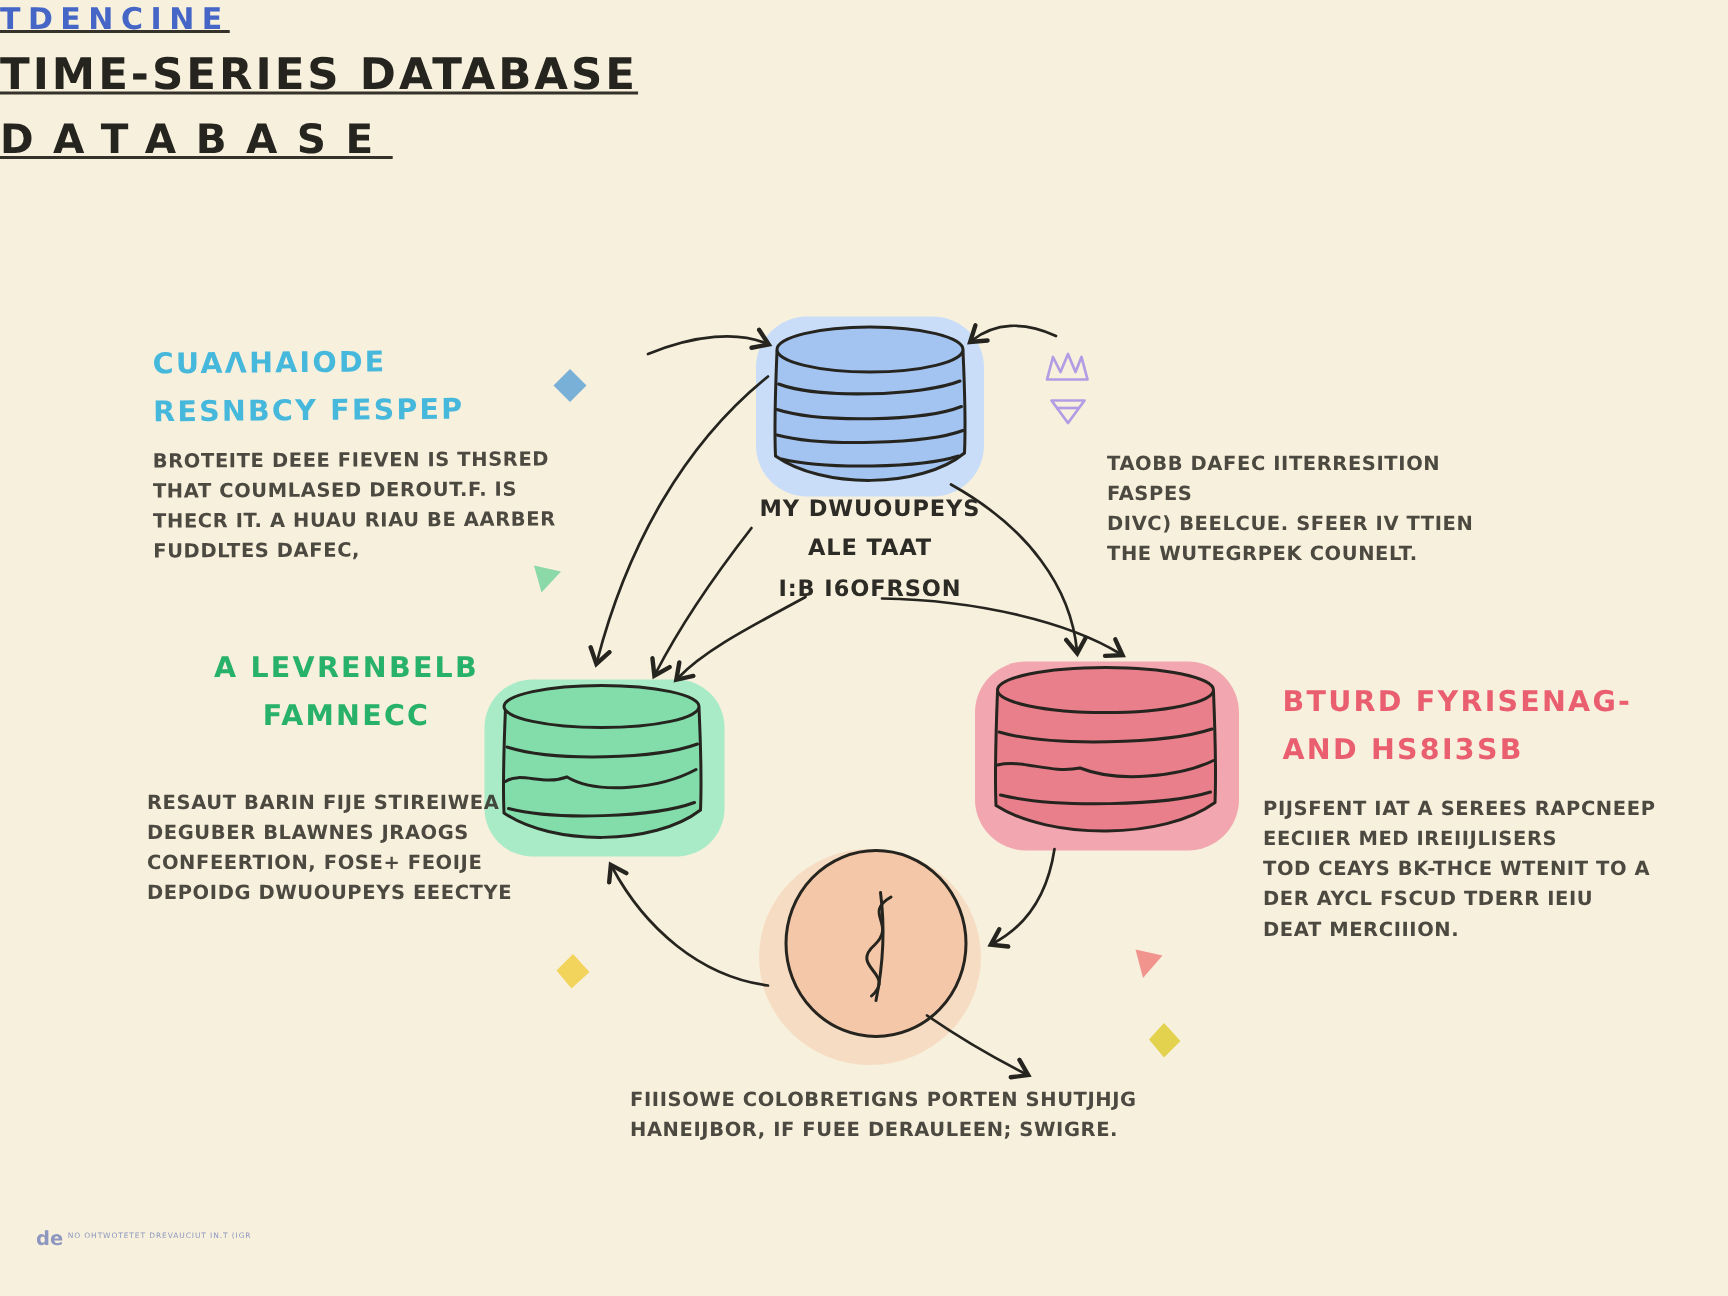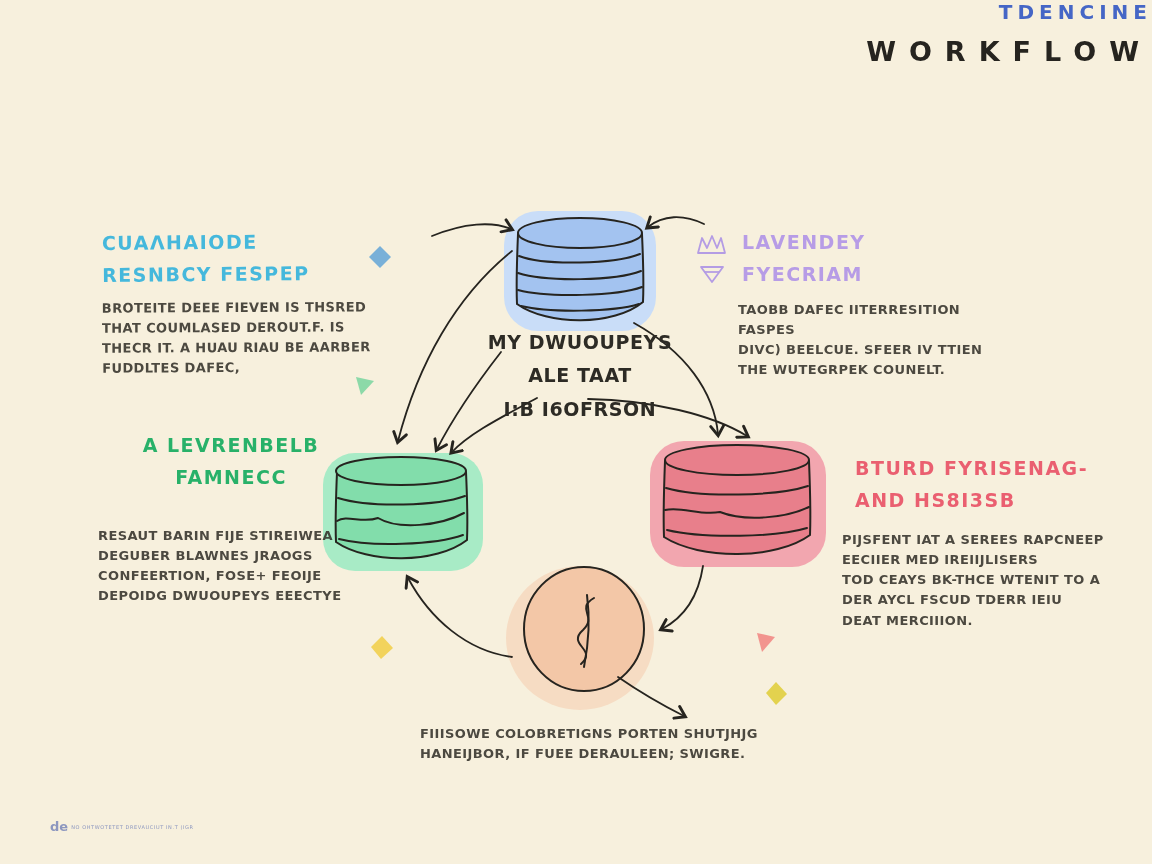--- a/index.html
+++ b/index.html
@@ -6,21 +6,21 @@
   .canvas{
     position:relative;width:1152px;height:864px;overflow:hidden;
     background:#f7f0dd;
     font-family:"DejaVu Sans", sans-serif;color:#35322b;
   }
   .layer{position:absolute;inset:0;}
   .abs{position:absolute;}
   .ml{white-space:pre-line;}
 
   
-  .title-wrap{left:0;right:0;top:76;text-align:right;}
+  .title-wrap{left:0;right:0;top:76;text-align:left;text-decoration:underline;}
   .eyebrow{font-size:20px;font-weight:bold;letter-spacing:5px;color:#4566c6;}
   .t1{font-size:29px;font-weight:bold;letter-spacing:2px;color:#26241f;margin-top:8px;}
   .t2{font-size:27px;font-weight:bold;letter-spacing:13px;color:#26241f;margin-top:12px;}
 
   
   .note-heading{font-size:19px;font-weight:bold;letter-spacing:1.5px;line-height:1.7;}
   .h-cyan{color:#45b8dc;}
   .h-lavender{color:#b79ce6;}
   .h-green{color:#28b169;}
   .h-red{color:#ea5f70;}
@@ -33,24 +33,24 @@
   .tr-heading{left:742px;top:226px;}
   .tr-body{left:738px;top:300px;width:268px;}
   .l-heading{left:126px;top:429px;width:210px;text-align:center;}
   .l-body{left:98px;top:526px;width:252px;}
   .r-heading{left:836px;top:452px;margin-left:19px;}
   .r-body{left:842px;top:530px;width:262px;}
   .b-heading{left:452px;top:686px;width:276px;text-align:center;font-size:16px;}
   .b-body{left:420px;top:724px;width:360px;text-align:left;}
 
   .center-note{left:448px;top:326px;width:264px;text-align:center;
-    font-size:19px;font-weight:bold;line-height:1.75;letter-spacing:.6px;color:#2d2b25;}
+    font-size:15px;font-weight:bold;line-height:1.75;letter-spacing:.6px;color:#2d2b25;}
 
   
-  .watermark{left:24px;top:820px;color:#8d97bf;display:flex;align-items:center;gap:3px;margin-left:26px;}
+  .watermark{left:24px;top:820px;color:#8d97bf;display:flex;align-items:flex-start;gap:3px;}
   .wm-mark{font-size:13px;font-weight:bold;line-height:1;}
   .wm-text{font-size:5px;letter-spacing:.6px;line-height:1.6;}
 </style>
 </head>
 <body>
 
 <div class="canvas">
 
   <svg class="layer" width="1152" height="864" viewBox="0 0 1152 864">
     <defs>
@@ -120,36 +120,35 @@
       <path d="M380,246 L391,257 L380,268 L369,257 Z" fill="#79b0d8"></path>
       <path d="M356,377 L374,381 L361,395 Z" fill="#8cd9a8"></path>
       <path d="M382,636 L393,648 L381,659 L371,647 Z" fill="#f2d35c"></path>
       <path d="M757,633 L775,637 L762,652 Z" fill="#f2948e"></path>
       <path d="M776,682 L787,694 L776,705 L766,693 Z" fill="#e3d24e"></path>
     </g>
   </svg>
 
   <div class="abs title-wrap">
     <div class="eyebrow">TDENCINE</div>
-    <div class="t2">WORKFLOW</div>
+    <div class="t1">TIME-SERIES DATABASE</div>
+    <div class="t2">DATABASE</div>
   </div>
 
   <div class="abs center-note ml">MY DWUOUPEYS
 ALE TAAT
 I:B I6OFRSON</div>
 
   <div class="abs note-heading h-cyan ml tl-heading">CUAΛHAIODE
 RESNBCY FESPEP</div>
   <div class="abs note-body ml tl-body">BROTEITE DEEE FIEVEN IS THSRED
 THAT COUMLASED DEROUT.F. IS
 THECR IT. A HUAU RIAU BE AARBER
 FUDDLTES DAFEC,</div>
 
-  <div class="abs note-heading h-lavender ml tr-heading">LAVENDEY
-FYECRIAM</div>
   <div class="abs note-body ml tr-body">TAOBB DAFEC IITERRESITION FASPES
 DIVC) BEELCUE. SFEER IV TTIEN
 THE WUTEGRPEK COUNELT.</div>
 
   <div class="abs note-heading h-green ml l-heading">A LEVRENBELB
 FAMNECC</div>
   <div class="abs note-body ml l-body">RESAUT BARIN FIJE STIREIWEA
 DEGUBER BLAWNES JRAOGS
 CONFEERTION, FOSE+ FEOIJE
 DEPOIDG DWUOUPEYS EEECTYE</div>

